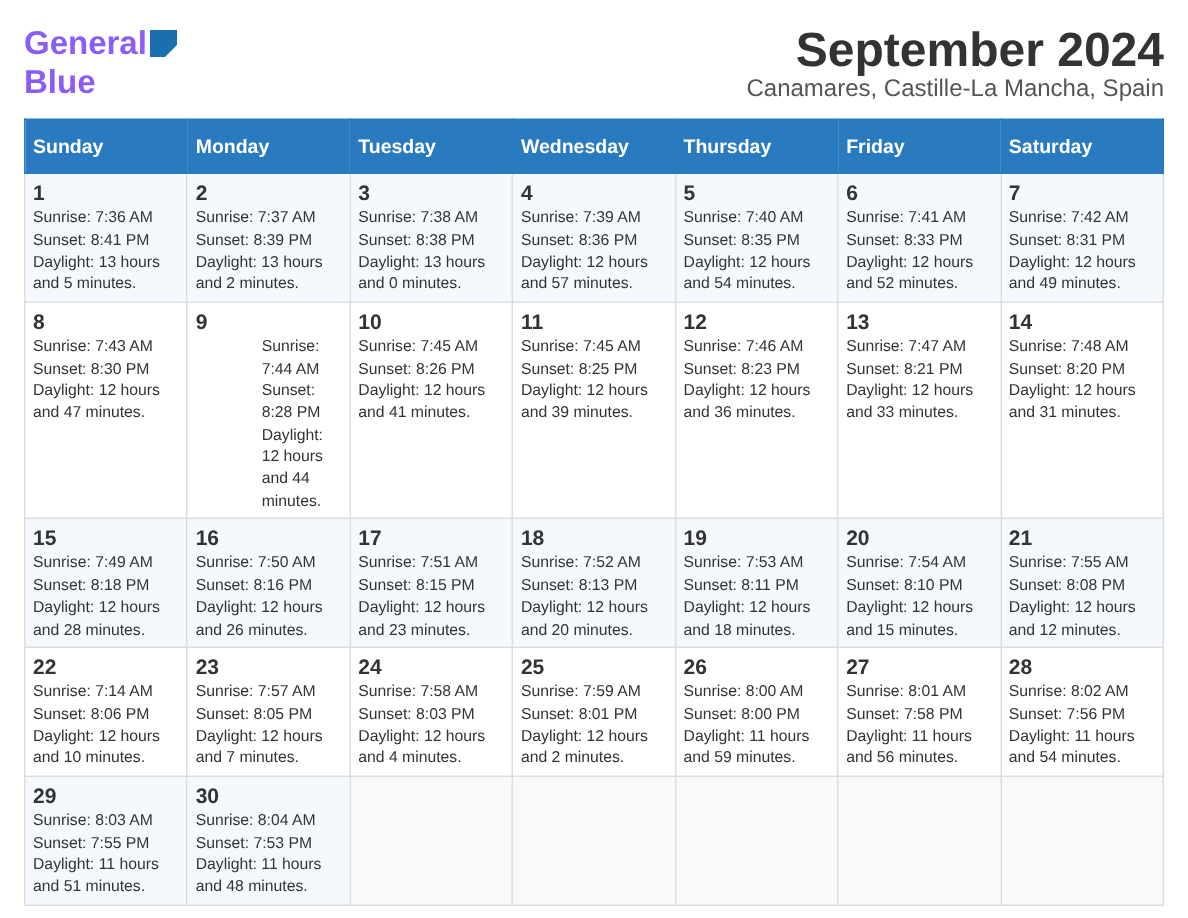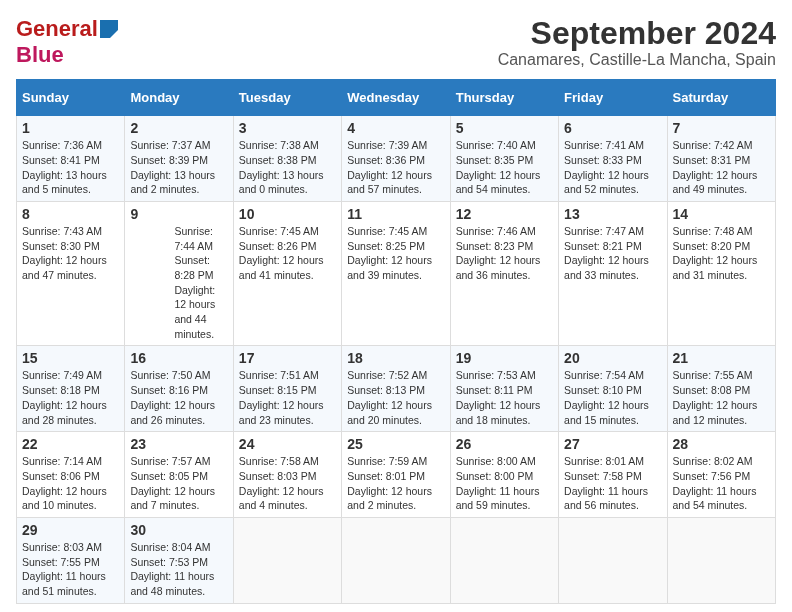--- a/index.html
+++ b/index.html
@@ -69,26 +69,26 @@
       font-size: 10.5px;
       color: #333;
       line-height: 1.4;
     }
     .empty { background: #f9f9f9 !important; }
     .logo-row {
       display: flex;
       align-items: center;
     }
     .logo-blue {
-      color: #be185d;
+      color: #8b5cf6;
       font-size: 22px;
       font-weight: bold;
     }
     .logo-general {
-      color: #b91c1c;
+      color: #8b5cf6;
       font-size: 22px;
       font-weight: bold;
     }
     .logo-svg {
       margin-left: 2px;
     }
   </style>
 </head>
 <body>
 

